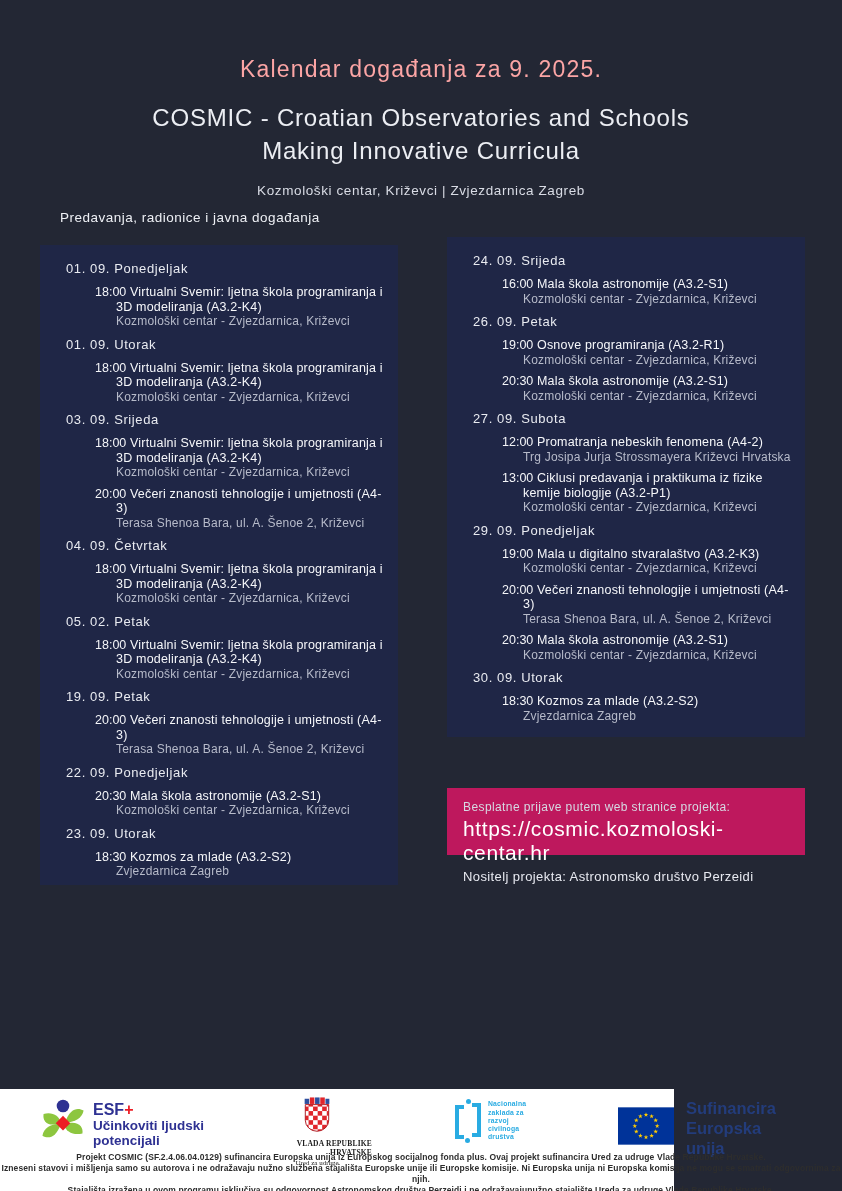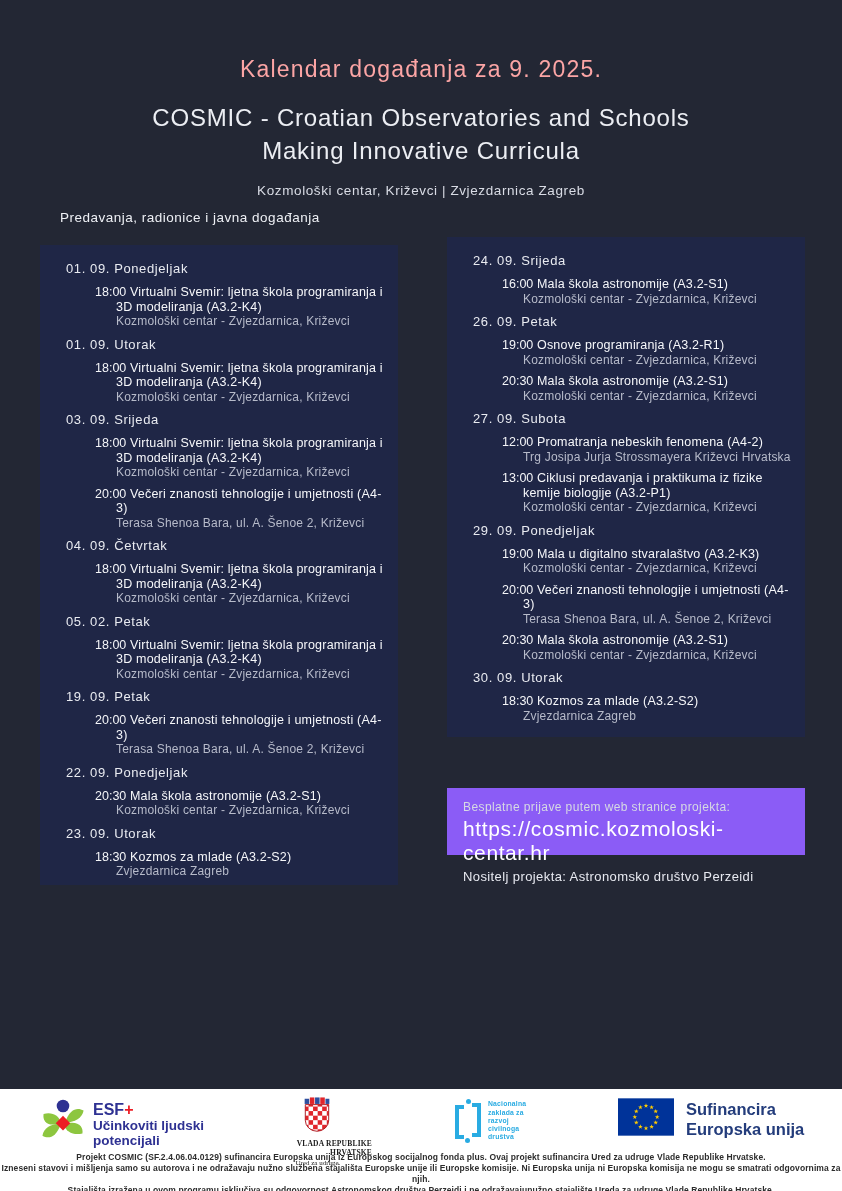--- a/index.html
+++ b/index.html
@@ -36,29 +36,29 @@
   .day { margin-bottom:8px; }
   .day-date { font-size:13px; line-height:15px; letter-spacing:0.6px; color:#e9ebf1; margin-bottom:9px; }
   .event { position:relative; padding-left:50px; margin-bottom:7px; }
   .event-time { position:absolute; left:29px; top:0; font-size:12.5px; line-height:14.5px; color:#f4f5f8; }
   .event-title { font-size:12.5px; line-height:14.5px; letter-spacing:0.2px; color:#f6f7fa; text-indent:14px; }
   .event-location { font-size:12px; line-height:14.5px; letter-spacing:0.2px; color:#b7bbca; }
 
   
   .info-panel {
     position:absolute; left:447px; top:788px; width:358px; height:67px;
-    background:#8b5cf6; padding:12px 16px;
+    background:#be185d; padding:12px 16px;
   }
   .info-line1 { font-size:12px; letter-spacing:0.4px; color:#d6d9e3; }
   .info-url { font-size:21px; letter-spacing:0.6px; color:#ffffff; margin-top:3px; }
   .info-line3 { font-size:13px; letter-spacing:0.4px; color:#e8eaf1; margin-top:4px; }
 
   
   .footer {
-    position:absolute; left:0; top:1089px; width:842px; height:102px; background:#ffffff;
+    position:absolute; left:0; top:1089px; width:674px; height:102px; background:#ffffff;
   }
   .logo-block { position:absolute; display:flex; align-items:center; gap:7px; }
 
   .esf-block { left:40px; top:9px; }
   .esf-text { display:flex; flex-direction:column; }
   .esf-plus-line { font-size:16px; font-weight:700; color:#2e3192; line-height:17px; }
   .esf-plus-line .plus { color:#ed1c24; }
   .esf-line { font-size:13.5px; font-weight:700; color:#2e3192; line-height:15px; }
 
   .vlada-block { left:262px; top:8px; width:110px; flex-direction:column; gap:2px; text-align:right; }

